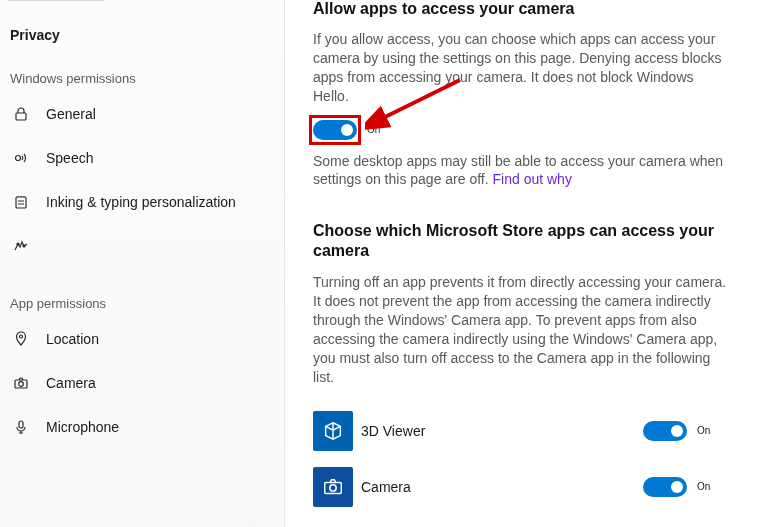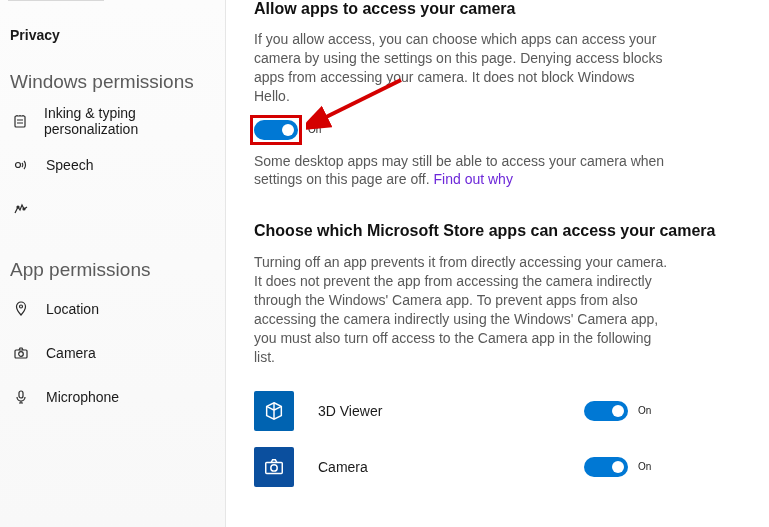--- a/index.html
+++ b/index.html
@@ -7,40 +7,40 @@
     font-family: "Segoe UI", -apple-system, sans-serif;
     font-size: 14px;
     color: #1a1a1a;
     background: #fff;
     width: 769px;
     height: 527px;
     overflow: hidden;
     display: flex;
   }
   .sidebar {
-    width: 226px;
+    width: 285px;
     background: linear-gradient(to bottom, #fcfcfc 0%, #f8f8f8 100%);
     border-right: 1px solid #e6e6e6;
     padding-top: 0;
     position: relative;
   }
   .sidebar hr.topline {
     border: none;
     border-top: 1px solid #d8d8d8;
     margin: 0 8px 20px 8px;
     width: 96px;
   }
   .sidebar-title {
     font-weight: 600;
     font-size: 14px;
     padding: 6px 10px 18px 10px;
   }
   .group-label {
     color: #5b5b5b;
-    font-size: 19px;
+    font-size: 13px;
     padding: 10px 10px 6px 10px;
   }
   .nav-item {
     display: flex;
     align-items: center;
     gap: 16px;
     height: 44px;
     padding: 0 12px;
     cursor: pointer;
   }
@@ -105,21 +105,21 @@
     color: #1a1a1a;
     font-size: 10px;
   }
   .link { color: #6d28d9; cursor: pointer; }
   .section2 { margin-top: 32px; }
   .app-list { margin-top: 16px; }
   .app-row {
     display: flex;
     align-items: center;
     height: 56px;
-    gap: 24px;
+    gap: 8px;
     width: 420px;
   }
   .app-icon {
     width: 40px; height: 40px;
     border-radius: 2px;
     display:flex; align-items:center; justify-content:center;
     color:#fff;
     flex-shrink:0;
   }
   .app-icon.blue { background:#0063b1; }
@@ -129,39 +129,48 @@
 </style>
 </head>
 <body>
 
 <aside class="sidebar">
   <hr class="topline">
   <div class="sidebar-title">Privacy</div>
 
   <div class="group-label">Windows permissions</div>
 
+  <div class="nav-item">
+    <span class="nav-icon">
+      <svg viewBox="0 0 16 16" width="16" height="16" fill="none" stroke="currentColor" stroke-width="1.2">
+          <rect x="3" y="7" width="10" height="7" rx="1"></rect>
+          <path d="M5 7V5a3 3 0 0 1 6 0v2"></path>
+        </svg>
+    </span>
+    <span class="nav-label">General</span>
+  </div>
+
+  <div class="nav-item">
+    <span class="nav-icon">
+      <svg viewBox="0 0 16 16" width="16" height="16" fill="none" stroke="currentColor" stroke-width="1.2">
+          <circle cx="5" cy="8" r="2.5"></circle>
+          <path d="M9 6c1 1 1 3 0 4M11 4c2 2 2 6 0 8"></path>
+        </svg>
+    </span>
+    <span class="nav-label">Speech</span>
+  </div>
 
   <div class="nav-item">
     <span class="nav-icon">
       <svg viewBox="0 0 16 16" width="16" height="16" fill="none" stroke="currentColor" stroke-width="1.2">
           <rect x="3" y="3" width="10" height="11" rx="1"></rect>
           <path d="M5 3v-1M8 3v-1M11 3v-1M5 7h6M5 10h6"></path>
         </svg>
     </span>
     <span class="nav-label">Inking &amp; typing personalization</span>
-  </div>
-
-  <div class="nav-item">
-    <span class="nav-icon">
-      <svg viewBox="0 0 16 16" width="16" height="16" fill="none" stroke="currentColor" stroke-width="1.2">
-          <circle cx="5" cy="8" r="2.5"></circle>
-          <path d="M9 6c1 1 1 3 0 4M11 4c2 2 2 6 0 8"></path>
-        </svg>
-    </span>
-    <span class="nav-label">Speech</span>
   </div>
 
   <div class="nav-item">
     <span class="nav-icon">
       <svg viewBox="0 0 16 16" width="16" height="16" fill="none" stroke="currentColor" stroke-width="1.2">
           <path d="M2 12l3-6 2 3 2-5 2 4 3-2"></path>
           <circle cx="5" cy="6" r="1" fill="currentColor"></circle>
           <circle cx="11" cy="8" r="1" fill="currentColor"></circle>
         </svg>
     </span>

